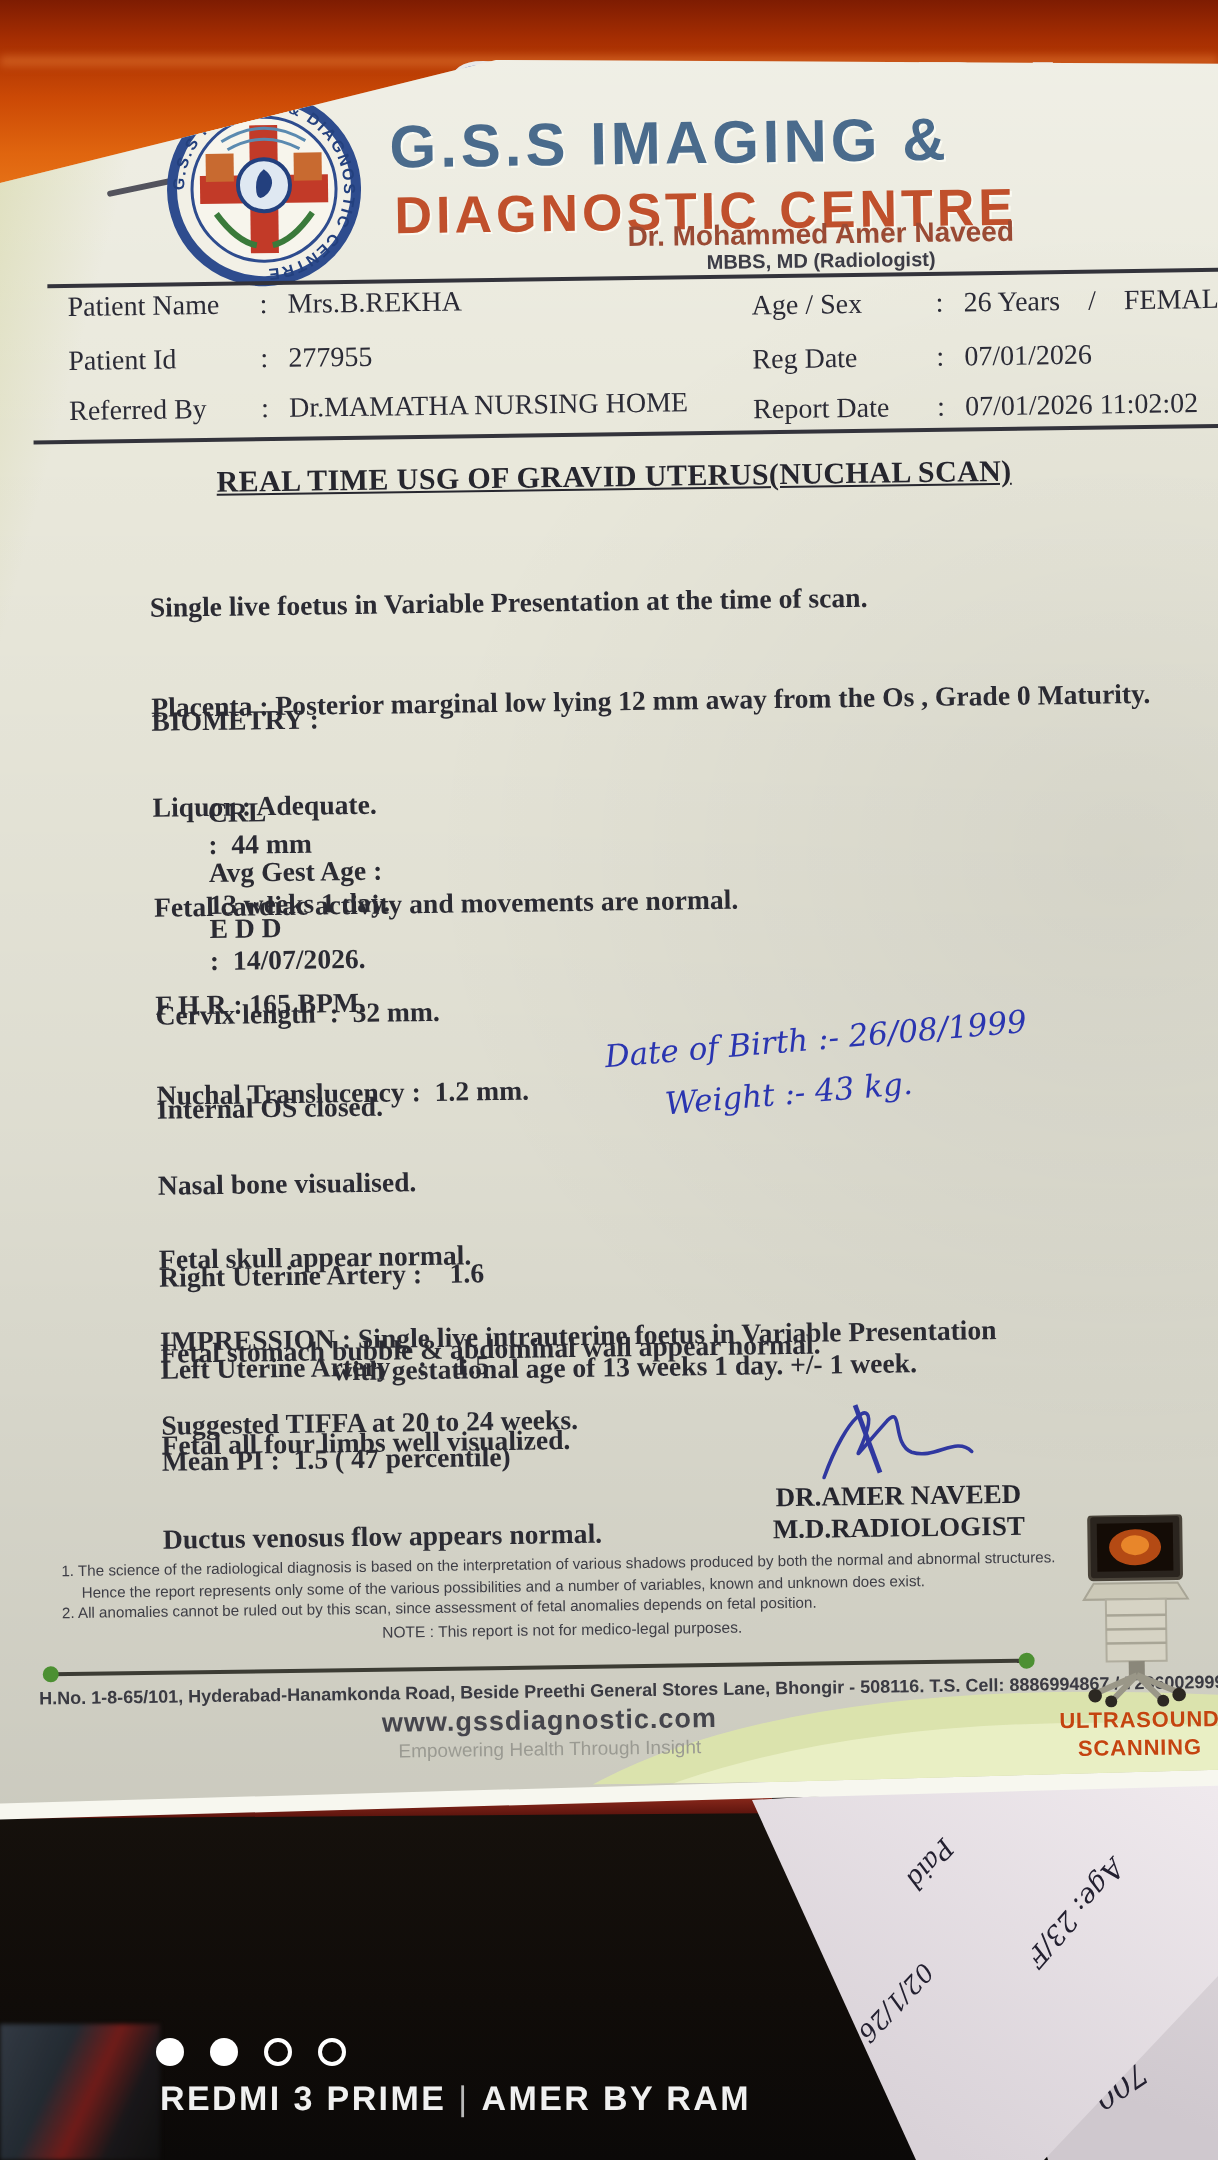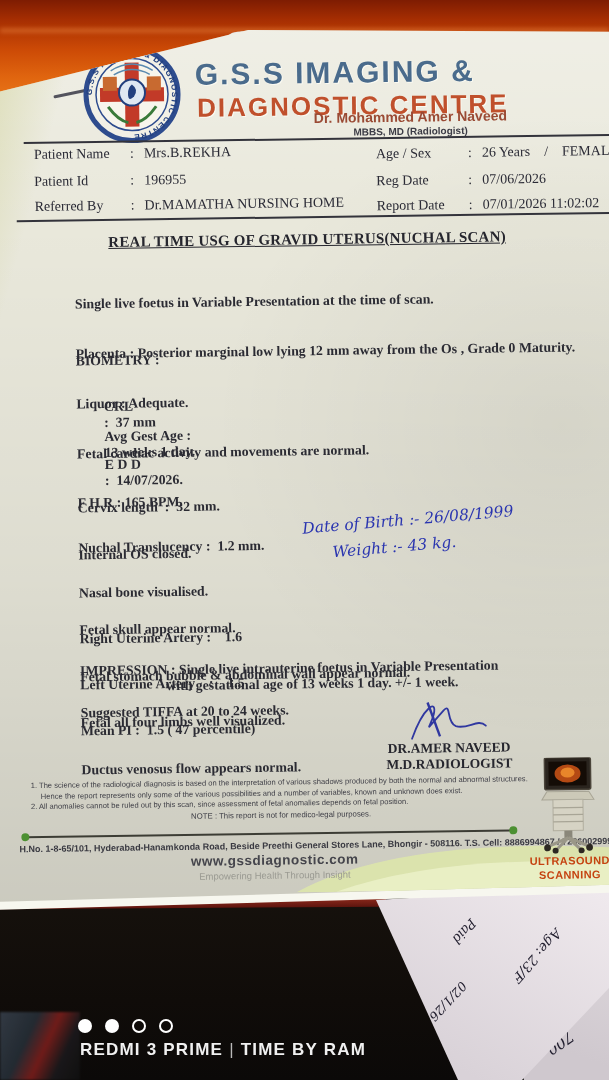--- a/index.html
+++ b/index.html
@@ -183,36 +183,36 @@
       <div class="abs hline line-top"></div>
 
       <div class="abs prow pl" style="left:48px;top:113px;">
         <span class="plabel">Patient Name</span>
         <span class="pcolon">:</span>
         <span class="pval">Mrs.B.REKHA</span>
       </div>
       <div class="abs prow pl" style="left:48px;top:140px;">
         <span class="plabel">Patient Id</span>
         <span class="pcolon">:</span>
-        <span class="pval">196955</span>
+        <span class="pval">277955</span>
       </div>
       <div class="abs prow pl" style="left:48px;top:165px;">
         <span class="plabel">Referred By</span>
         <span class="pcolon">:</span>
         <span class="pval">Dr.MAMATHA NURSING HOME</span>
       </div>
       <div class="abs prow pr" style="left:390px;top:117px;">
         <span class="plabel">Age / Sex</span>
         <span class="pcolon">:</span>
         <span class="pval">26 Years    /    FEMALE</span>
       </div>
       <div class="abs prow pr" style="left:390px;top:144px;">
         <span class="plabel">Reg Date</span>
         <span class="pcolon">:</span>
-        <span class="pval">07/06/2026</span>
+        <span class="pval">07/01/2026</span>
       </div>
       <div class="abs prow pr" style="left:390px;top:169px;">
         <span class="plabel">Report Date</span>
         <span class="pcolon">:</span>
         <span class="pval">07/01/2026 11:02:02</span>
       </div>
 
       <div class="abs hline line-bottom"></div>
 
       <div class="abs title">REAL TIME USG  OF GRAVID UTERUS(NUCHAL SCAN)</div>
@@ -221,21 +221,21 @@
         <div>Single live foetus in Variable Presentation at the time of scan.</div>
         <div>Placenta : Posterior marginal low lying 12 mm away from the Os , Grade 0 Maturity.</div>
         <div>Liquor : Adequate.</div>
         <div>Fetal cardiac activity and movements are normal.</div>
         <div>F H R : 165 BPM.</div>
       </div>
 
       <div class="abs doc" style="left:87px;top:320px;">BIOMETRY :</div>
       <div class="abs doc" style="left:87px;top:350px;">
         <span style="display:inline-block;width:108px;">CRL</span>
-        <span>:  37 mm</span>
+        <span>:  44 mm</span>
       </div>
       <div class="abs doc" style="left:87px;top:380px;">
         <span style="display:inline-block;width:115px;">Avg Gest Age :</span>
         <span>13 weeks 1 day.</span>
       </div>
       <div class="abs doc" style="left:87px;top:408px;">
         <span style="display:inline-block;width:108px;">E D D</span>
         <span>:  14/07/2026.</span>
       </div>
       <div class="abs doc" style="left:87px;top:436px;line-height:15.5px;">
@@ -324,16 +324,16 @@
     </div>
   </div>
 
   <div class="wm wm-dots" style="position:absolute;">
     <span class="wm-dot full"></span>
     <span class="wm-dot full"></span>
     <span class="wm-dot hollow"></span>
     <span class="wm-dot hollow"></span>
   </div>
   <div class="wm wm-text" style="position:absolute;">
-    <span>REDMI 3 PRIME</span><span class="sep">|</span><span>TIME BY RAM</span>
+    <span>REDMI 3 PRIME</span><span class="sep">|</span><span>AMER BY RAM</span>
   </div>
 
 </div>
 
 </body></html>

